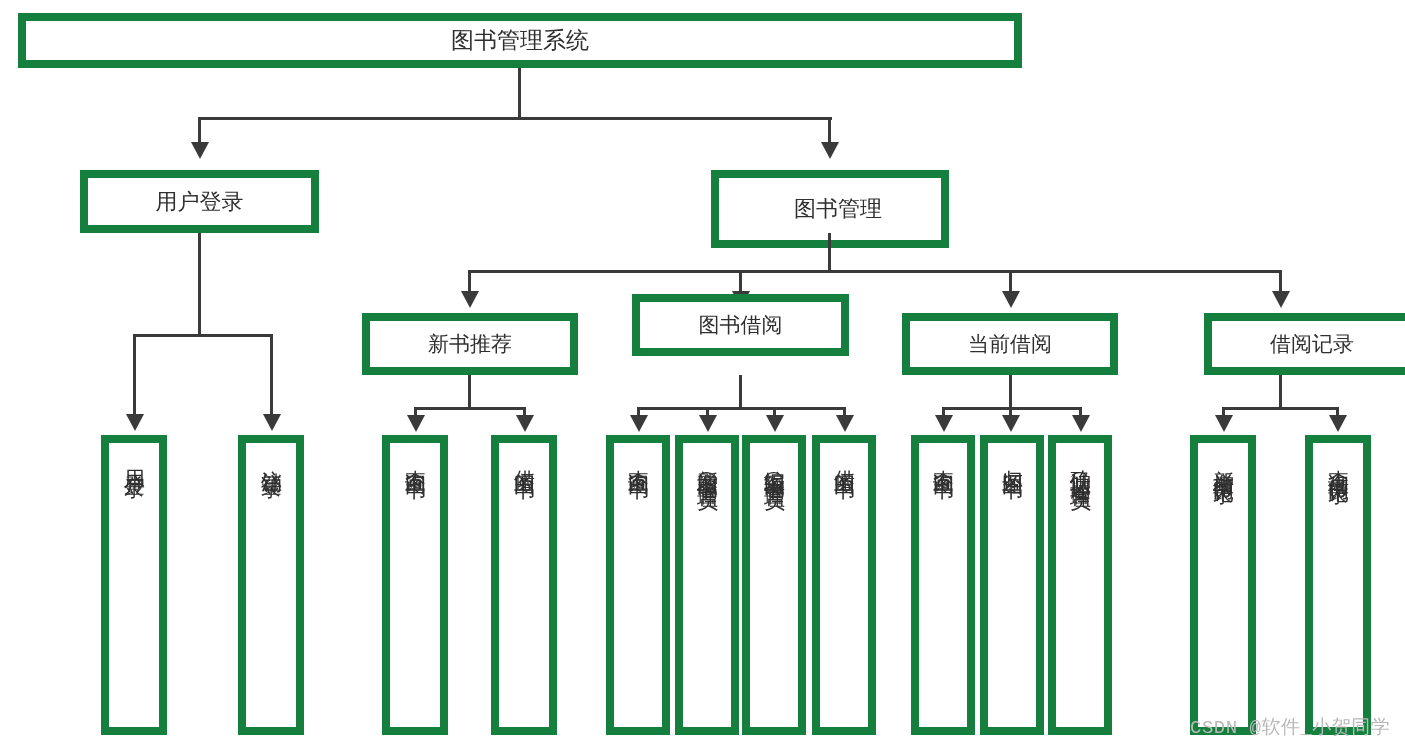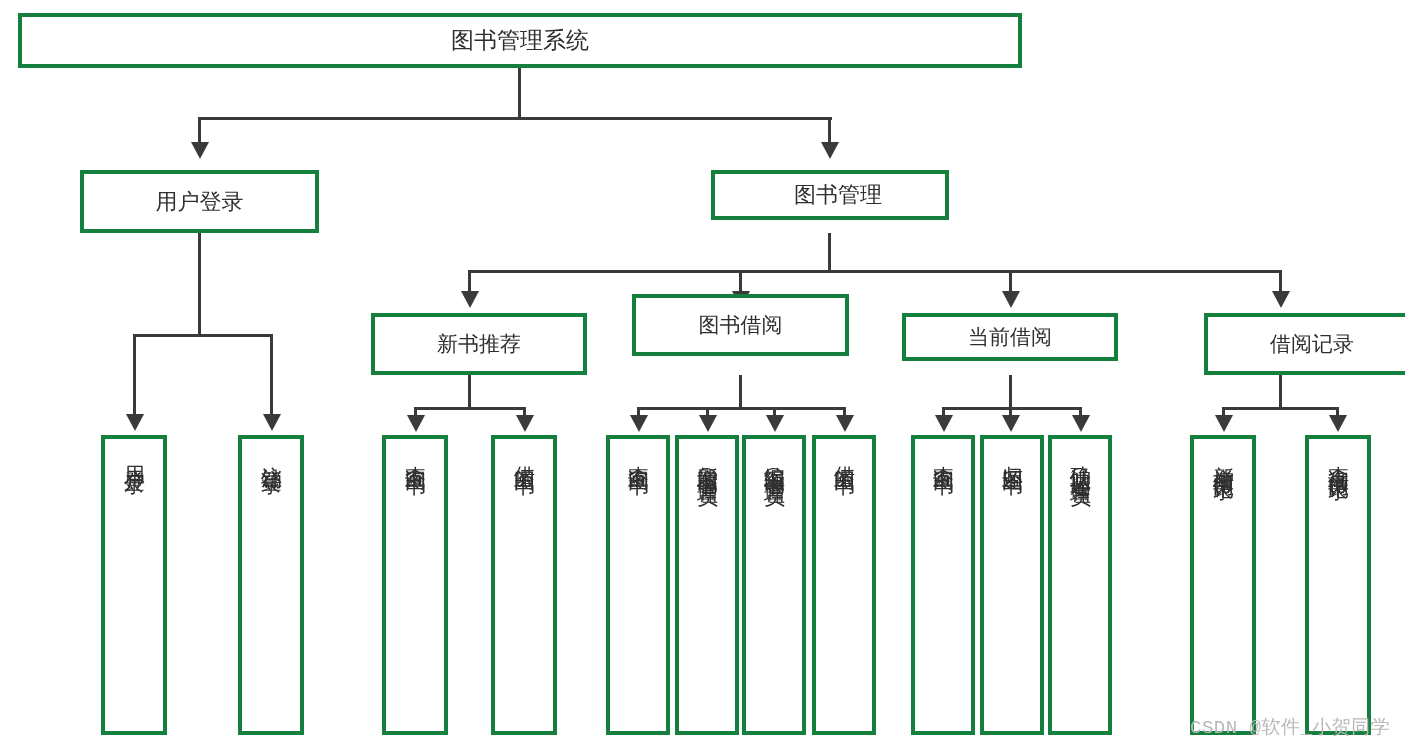--- a/index.html
+++ b/index.html
@@ -15,21 +15,21 @@
     height:747px;
     background:#ffffff;
     overflow:hidden;
   }
 
   
   .node{
     position:absolute;
     box-sizing:border-box;
     background:#ffffff;
-    border:4px solid #15803d;
+    border:8px solid #15803d;
     display:flex;
     align-items:center;
     justify-content:center;
     text-align:center;
     color:#2f2f2f;
     line-height:1.25;
   }
   .node.root{ font-size:23px; }
   .node.lvl2{ font-size:22px; }
   .node.lvl3{ font-size:21px; }
@@ -90,21 +90,21 @@
   <div class="ln h" style="left:198px;top:117px;width:634px;height:3px;"></div>
 
   <div class="ln v" style="left:198px;top:117px;width:3px;height:27px;"></div>
   <div class="arrow" style="left:191px;top:142px;"></div>
   <div class="ln v" style="left:828px;top:117px;width:3px;height:27px;"></div>
   <div class="arrow" style="left:821px;top:142px;"></div>
 
   <div class="node lvl2" style="left:80px;top:170px;width:239px;height:63px;">
     <span>用户登录</span>
   </div>
-  <div class="node lvl2" style="left:711px;top:170px;width:238px;height:50px;padding-left:16px;">
+  <div class="node lvl2" style="left:711px;top:170px;width:238px;height:78px;padding-left:16px;">
     <span>图书管理</span>
   </div>
 
   <div class="ln v" style="left:198px;top:233px;width:3px;height:102px;"></div>
   <div class="ln h" style="left:133px;top:334px;width:140px;height:3px;"></div>
   <div class="ln v" style="left:133px;top:334px;width:3px;height:82px;"></div>
   <div class="arrow" style="left:126px;top:414px;"></div>
   <div class="ln v" style="left:270px;top:334px;width:3px;height:82px;"></div>
   <div class="arrow" style="left:263px;top:414px;"></div>
 
@@ -116,27 +116,27 @@
 
   <div class="ln v" style="left:739px;top:270px;width:3px;height:23px;"></div>
   <div class="arrow" style="left:732px;top:291px;"></div>
 
   <div class="ln v" style="left:1009px;top:270px;width:3px;height:23px;"></div>
   <div class="arrow" style="left:1002px;top:291px;"></div>
 
   <div class="ln v" style="left:1279px;top:270px;width:3px;height:23px;"></div>
   <div class="arrow" style="left:1272px;top:291px;"></div>
 
-  <div class="node lvl3" style="left:362px;top:313px;width:216px;height:62px;margin-left:9px;">
+  <div class="node lvl3" style="left:362px;top:313px;width:216px;height:62px;">
     <span>新书推荐</span>
   </div>
   <div class="node lvl3" style="left:632px;top:294px;width:217px;height:62px;">
     <span>图书借阅</span>
   </div>
-  <div class="node lvl3" style="left:902px;top:313px;width:216px;height:48px;">
+  <div class="node lvl3" style="left:902px;top:313px;width:216px;height:62px;">
     <span>当前借阅</span>
   </div>
   <div class="node lvl3" style="left:1172px;top:313px;width:216px;height:62px;margin-left:32px;">
     <span>借阅记录</span>
   </div>
 
   <div class="ln v" style="left:468px;top:375px;width:3px;height:33px;"></div>
   <div class="ln h" style="left:414px;top:407px;width:112px;height:3px;"></div>
   <div class="ln v" style="left:414px;top:407px;width:3px;height:10px;"></div>
   <div class="arrow" style="left:407px;top:415px;"></div>

